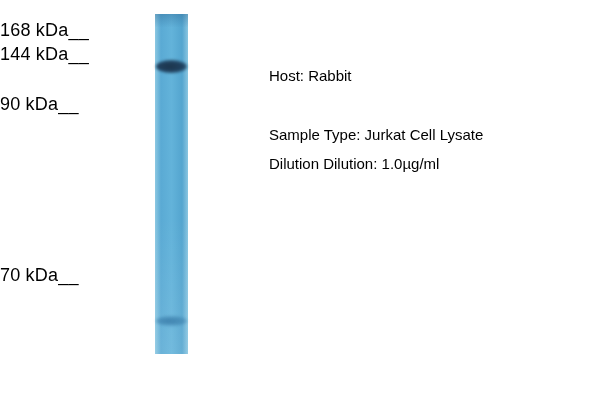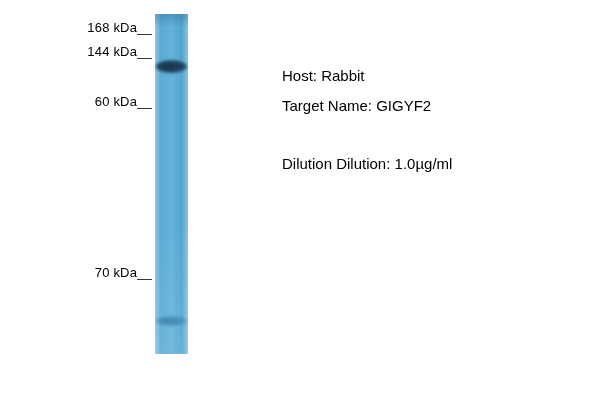--- a/index.html
+++ b/index.html
@@ -11,22 +11,21 @@
     overflow: hidden;
     font-family: "Liberation Sans", sans-serif;
     color: #000000;
   }
 
   
   .marker {
     position: absolute;
     left: 0;
     width: 152px;
-    text-align: right;
-    font-size: 13px;
+    font-size: 18px;
     letter-spacing: 0.2px;
     white-space: nowrap;
   }
 
   
   .lane {
     position: absolute;
     left: 155px;
     top: 14px;
     width: 33px;
@@ -51,37 +50,37 @@
   .band-faint {
     top: 302px;
     height: 10px;
     background: radial-gradient(ellipse at 45% 50%, #2e6f9e 0%, rgba(46,111,158,0.45) 70%, rgba(46,111,158,0.05) 100%);
     opacity: 0.75;
   }
 
   
   .annotation-line {
     position: absolute;
-    left: 282px;
+    left: 269px;
     font-size: 15px;
     white-space: nowrap;
   }
 </style>
 </head>
 <body>
 
 <div class="canvas">
 
   <div class="marker" style="top:20px">168 kDa__</div>
   <div class="marker" style="top:44px">144 kDa__</div>
-  <div class="marker" style="top:94px">60 kDa__</div>
+  <div class="marker" style="top:94px">90 kDa__</div>
   <div class="marker" style="top:265px">70 kDa__</div>
 
   <div class="lane">
     <div class="band band-strong"></div>
     <div class="band band-faint"></div>
   </div>
 
   <div class="annotation-line" style="top:67px">Host: Rabbit</div>
-  <div class="annotation-line" style="top:97px">Target Name: GIGYF2</div>
+  <div class="annotation-line" style="top:126px">Sample Type: Jurkat Cell Lysate</div>
   <div class="annotation-line" style="top:155px">Dilution Dilution: 1.0µg/ml</div>
 
 </div>
 
 </body></html>

